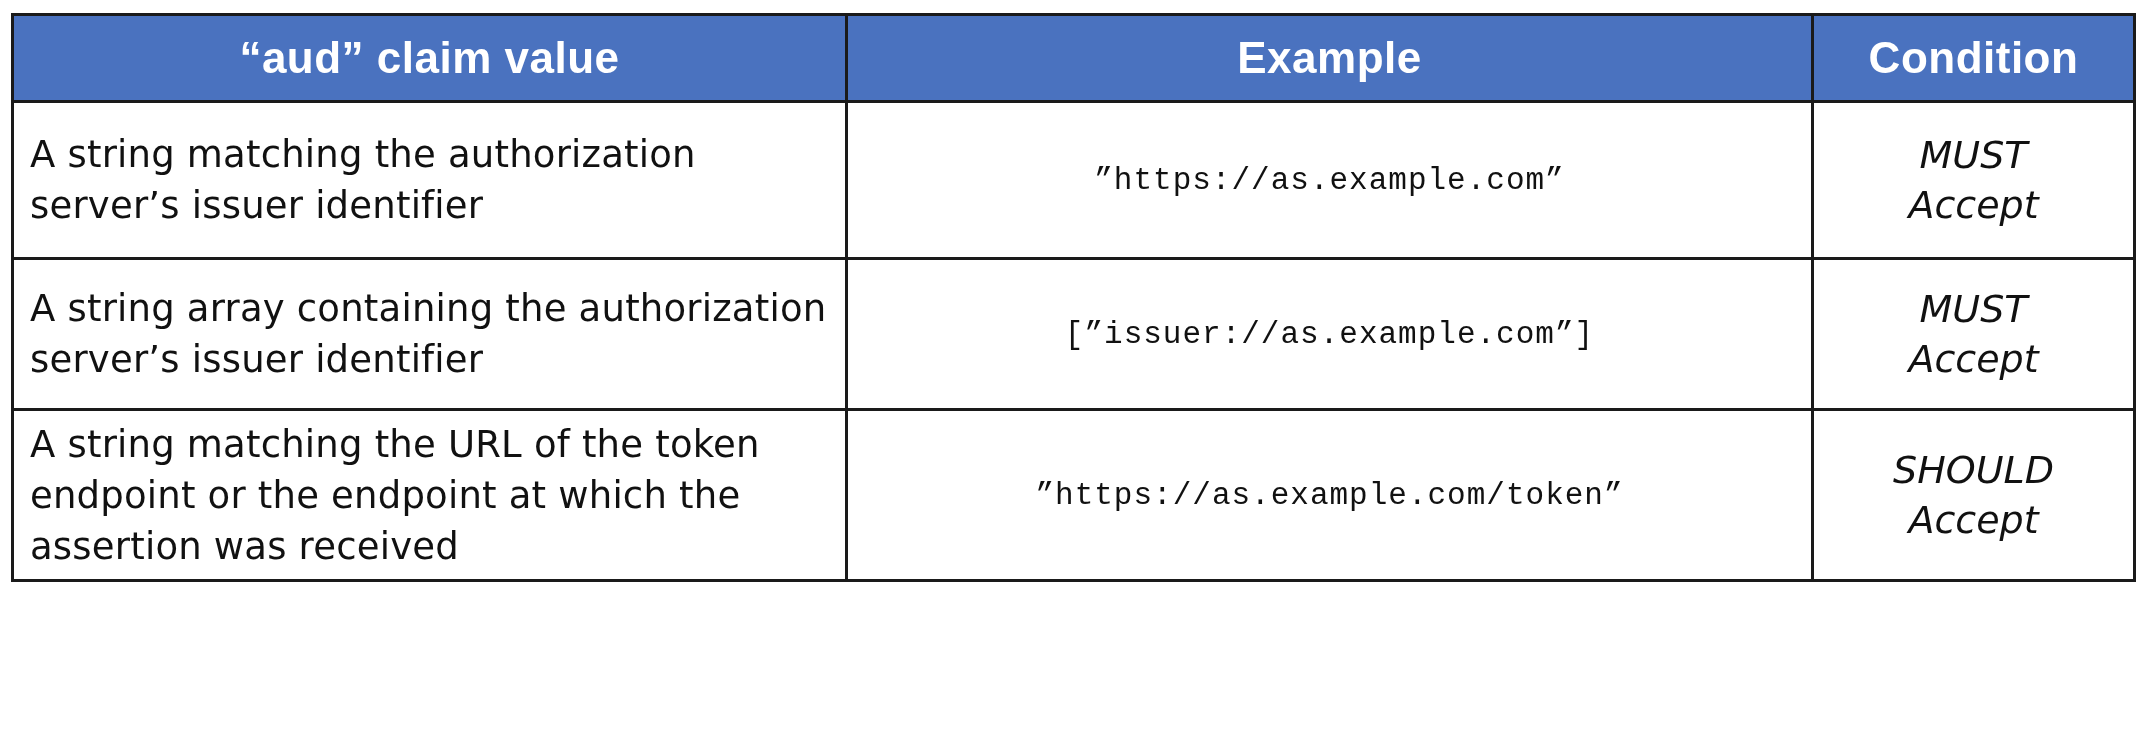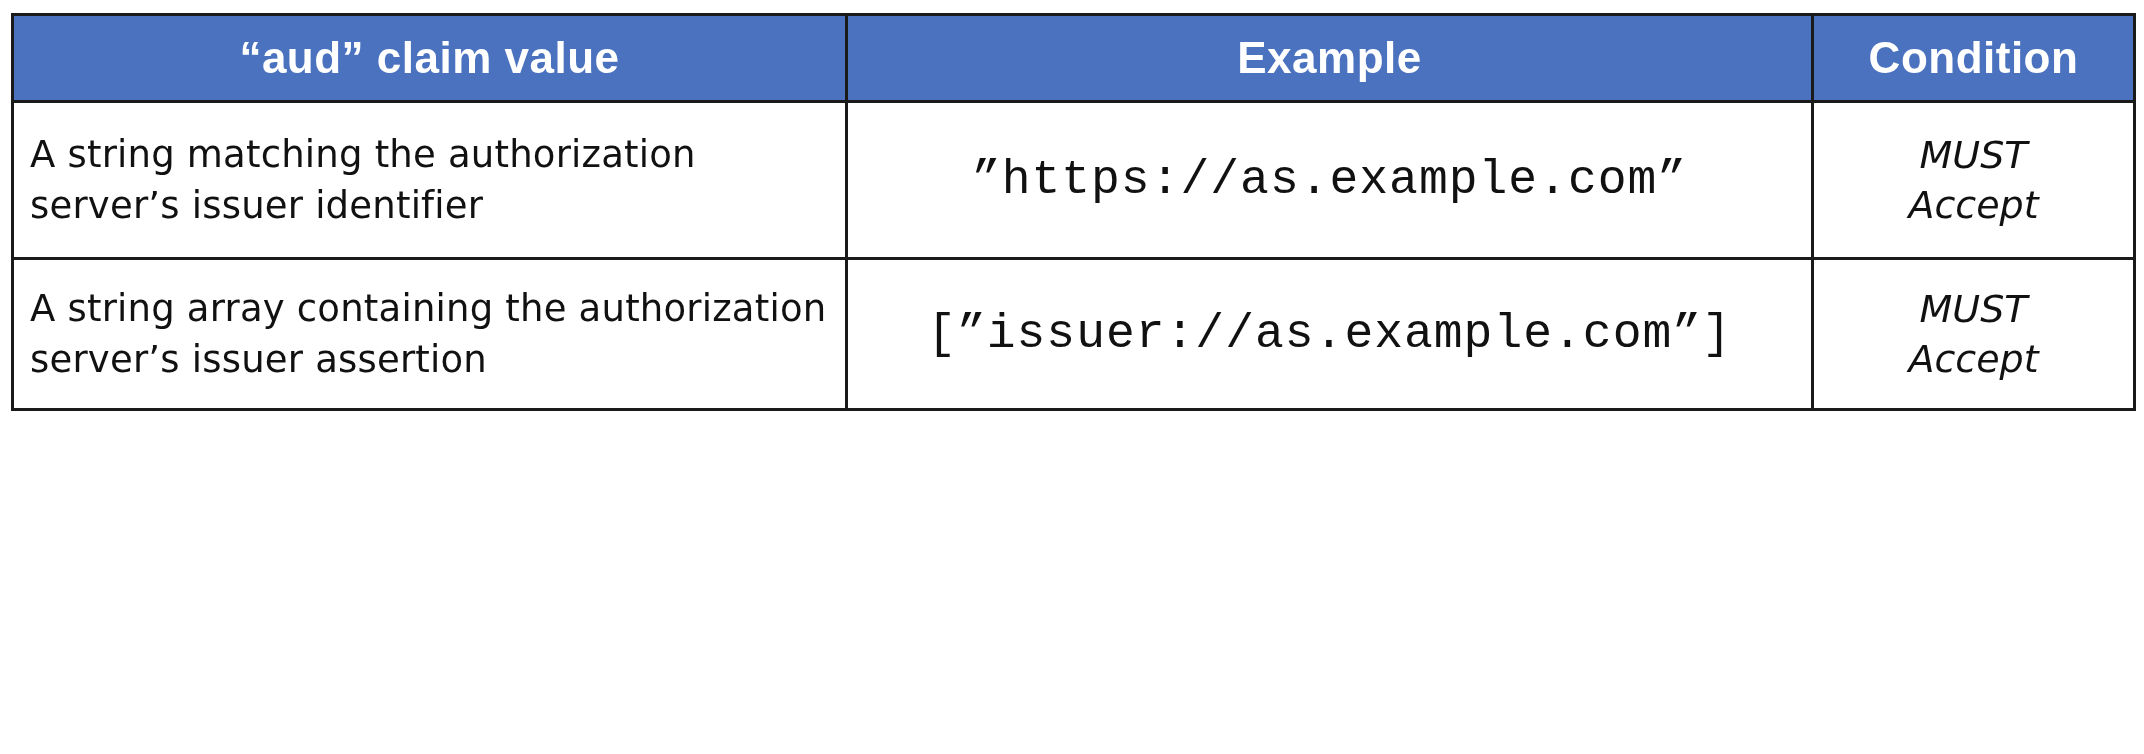--- a/index.html
+++ b/index.html
@@ -19,21 +19,21 @@
     letter-spacing: 0.5px;
   }
   table.aud td {
     background: #ffffff; color: #111111; vertical-align: middle;
   }
   td.desc {
     font-family: "DejaVu Sans", sans-serif; font-size: 37px;
     line-height: 51px; padding: 0 16px; letter-spacing: 0.2px;
   }
   td.ex {
-    font-family: "Liberation Mono", monospace; font-size: 48px;
+    font-family: "Liberation Mono", monospace; font-size: 31px;
     text-align: center; letter-spacing: 1px;
   }
   td.cond {
     font-family: "DejaVu Sans", sans-serif; font-size: 38px;
     text-align: center; line-height: 50px; font-style: italic;
   }
   tr.r1 td { height: 152px; }
   tr.r2 td { height: 146px; }
   tr.r3 td { height: 166px; }
   tr.r4 td { height: 166px; }
@@ -58,21 +58,29 @@
   <tbody>
     <tr class="r1">
       <td class="desc">A string matching the authorization server’s issuer identifier</td>
       <td class="ex">”https://as.example.com”</td>
       <td class="cond">
         <span>MUST</span>
         <span>Accept</span>
       </td>
     </tr>
     <tr class="r2">
-      <td class="desc">A string array containing the authorization server’s issuer assertion</td>
+      <td class="desc">A string array containing the authorization server’s issuer identifier</td>
       <td class="ex">[”issuer://as.example.com”]</td>
       <td class="cond">
         <span>MUST</span>
+        <span>Accept</span>
+      </td>
+    </tr>
+    <tr class="r3">
+      <td class="desc">A string matching the URL of the token endpoint or the endpoint at which the assertion was received</td>
+      <td class="ex">”https://as.example.com/token”</td>
+      <td class="cond">
+        <span>SHOULD</span>
         <span>Accept</span>
       </td>
     </tr>
   </tbody>
 </table>
 
 </body></html>

